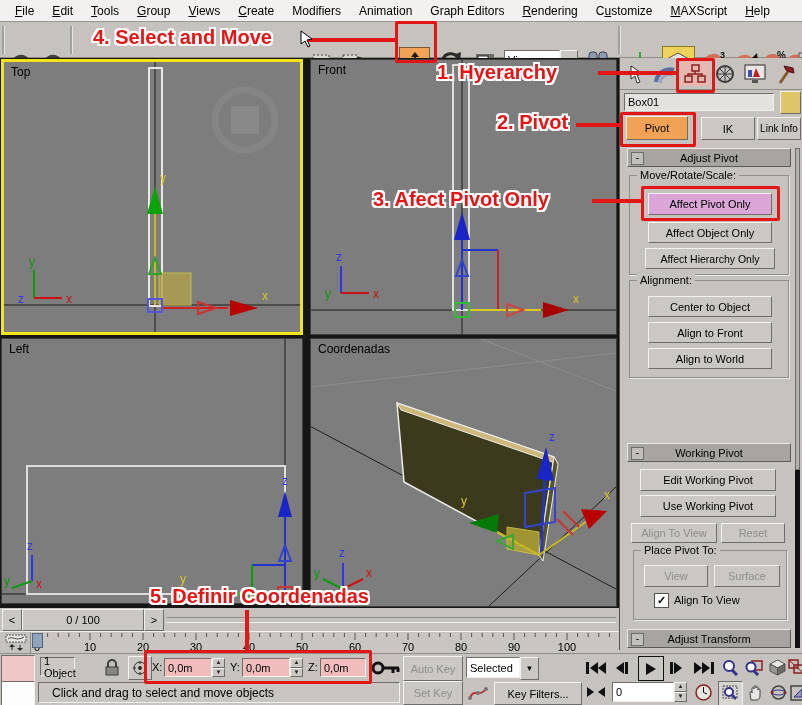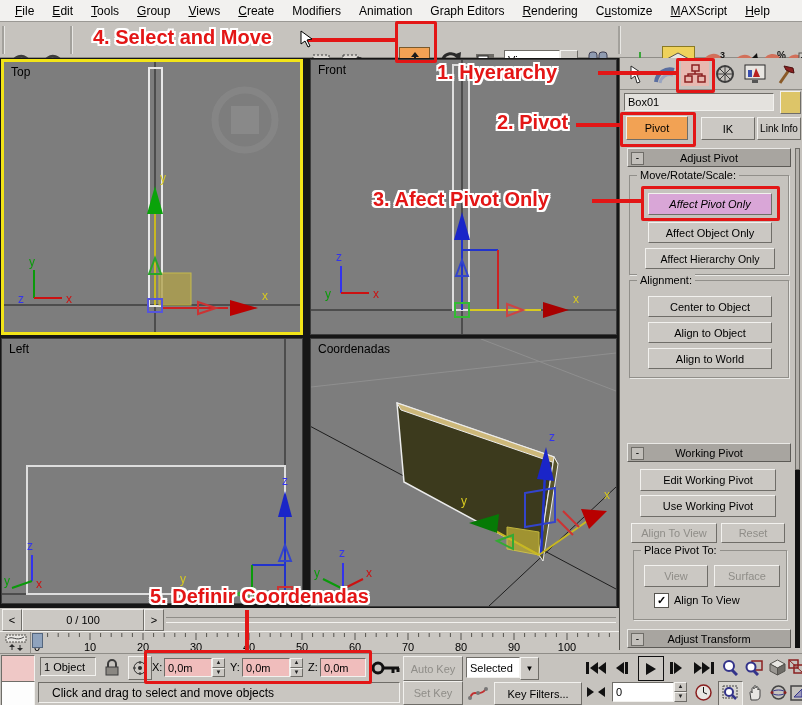--- a/index.html
+++ b/index.html
@@ -356,38 +356,38 @@
       <span>Link Info</span>
     </div>
 
     <div class="abs rollout" style="left:7px;top:90px;width:162px;height:17px;">
       <div class="minus">-</div>
       <span>Adjust Pivot</span>
     </div>
 
     <div class="abs grp" style="left:9px;top:117px;width:158px;height:98px;">
       <span class="grp-label">Move/Rotate/Scale:</span>
-      <div class="abs btn" style="left:18px;top:17px;width:122px;height:20px;background:#d9a6d7;font-style:italic;">
+      <div class="abs btn" style="left:18px;top:17px;width:122px;height:20px;background:#d9a6d7;">
         <span>Affect Pivot Only</span>
       </div>
       <div class="abs btn" style="left:18px;top:46px;width:122px;height:19px;">
         <span>Affect Object Only</span>
       </div>
       <div class="abs btn" style="left:15px;top:72px;width:128px;height:19px;font-size:10.5px;">
         <span>Affect Hierarchy Only</span>
       </div>
     </div>
 
     <div class="abs grp" style="left:9px;top:222px;width:158px;height:96px;">
       <span class="grp-label">Alignment:</span>
       <div class="abs btn" style="left:18px;top:15px;width:122px;height:19px;">
         <span>Center to Object</span>
       </div>
       <div class="abs btn" style="left:18px;top:41px;width:122px;height:19px;">
-        <span>Align to Object</span>
+        <span>Align to Front</span>
       </div>
       <div class="abs btn" style="left:18px;top:67px;width:122px;height:19px;">
         <span>Align to World</span>
       </div>
     </div>
 
 
     <div class="abs rollout" style="left:7px;top:385px;width:162px;height:17px;">
       <div class="minus">-</div>
       <span>Working Pivot</span>
@@ -524,21 +524,21 @@
         </svg>
       </div>
     <div class="abs" style="left:32px;top:1px;width:9px;height:13px;background:#8fa3bd;border:1px solid #53657d;"></div>
   </div>
 
   <div class="abs" style="left:0;top:653px;width:802px;height:52px;border-top:1px solid #8f8d88;">
 
     <div class="abs sunken" style="left:1px;top:1px;width:32px;height:25px;background:#efc8c6;"></div>
     <div class="abs sunken" style="left:1px;top:27px;width:32px;height:24px;background:#fdfdfd;"></div>
 
-    <div class="abs sunken fld" style="left:40px;top:3px;width:56px;height:19px;background:#cbc8c3;">
+    <div class="abs sunken fld" style="left:40px;top:3px;width:35px;height:19px;background:#cbc8c3;">
       <span>1 Object</span>
     </div>
     <div class="abs tool" style="left:102px;top:3px;width:20px;height:20px;">
       <svg width="14" height="17">
           <path d="M3,8 V5 A4,4 0 0 1 11,5 V8" stroke="#3c3c3c" stroke-width="2" fill="none"></path>
           <rect x="1" y="8" width="12" height="8" fill="#8a8782" stroke="#3c3c3c"></rect>
         </svg>
     </div>
     <div class="abs btn" style="left:128px;top:2px;width:22px;height:22px;">
       <svg width="14" height="14">

